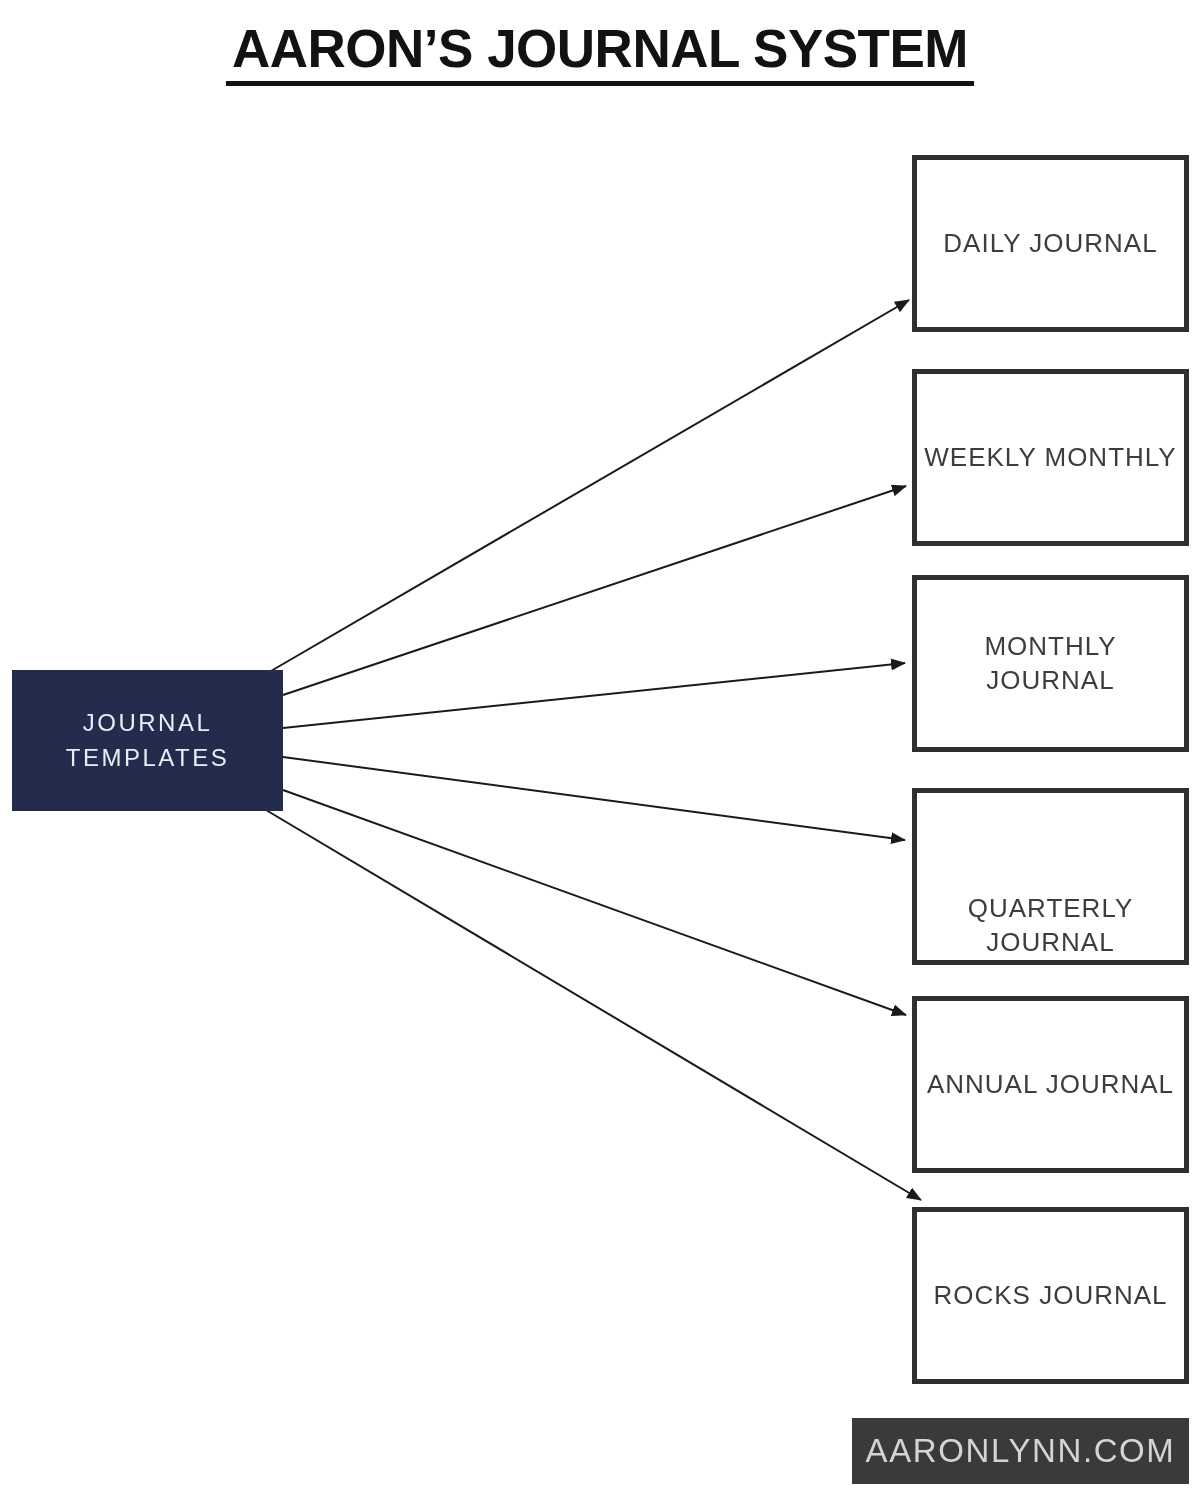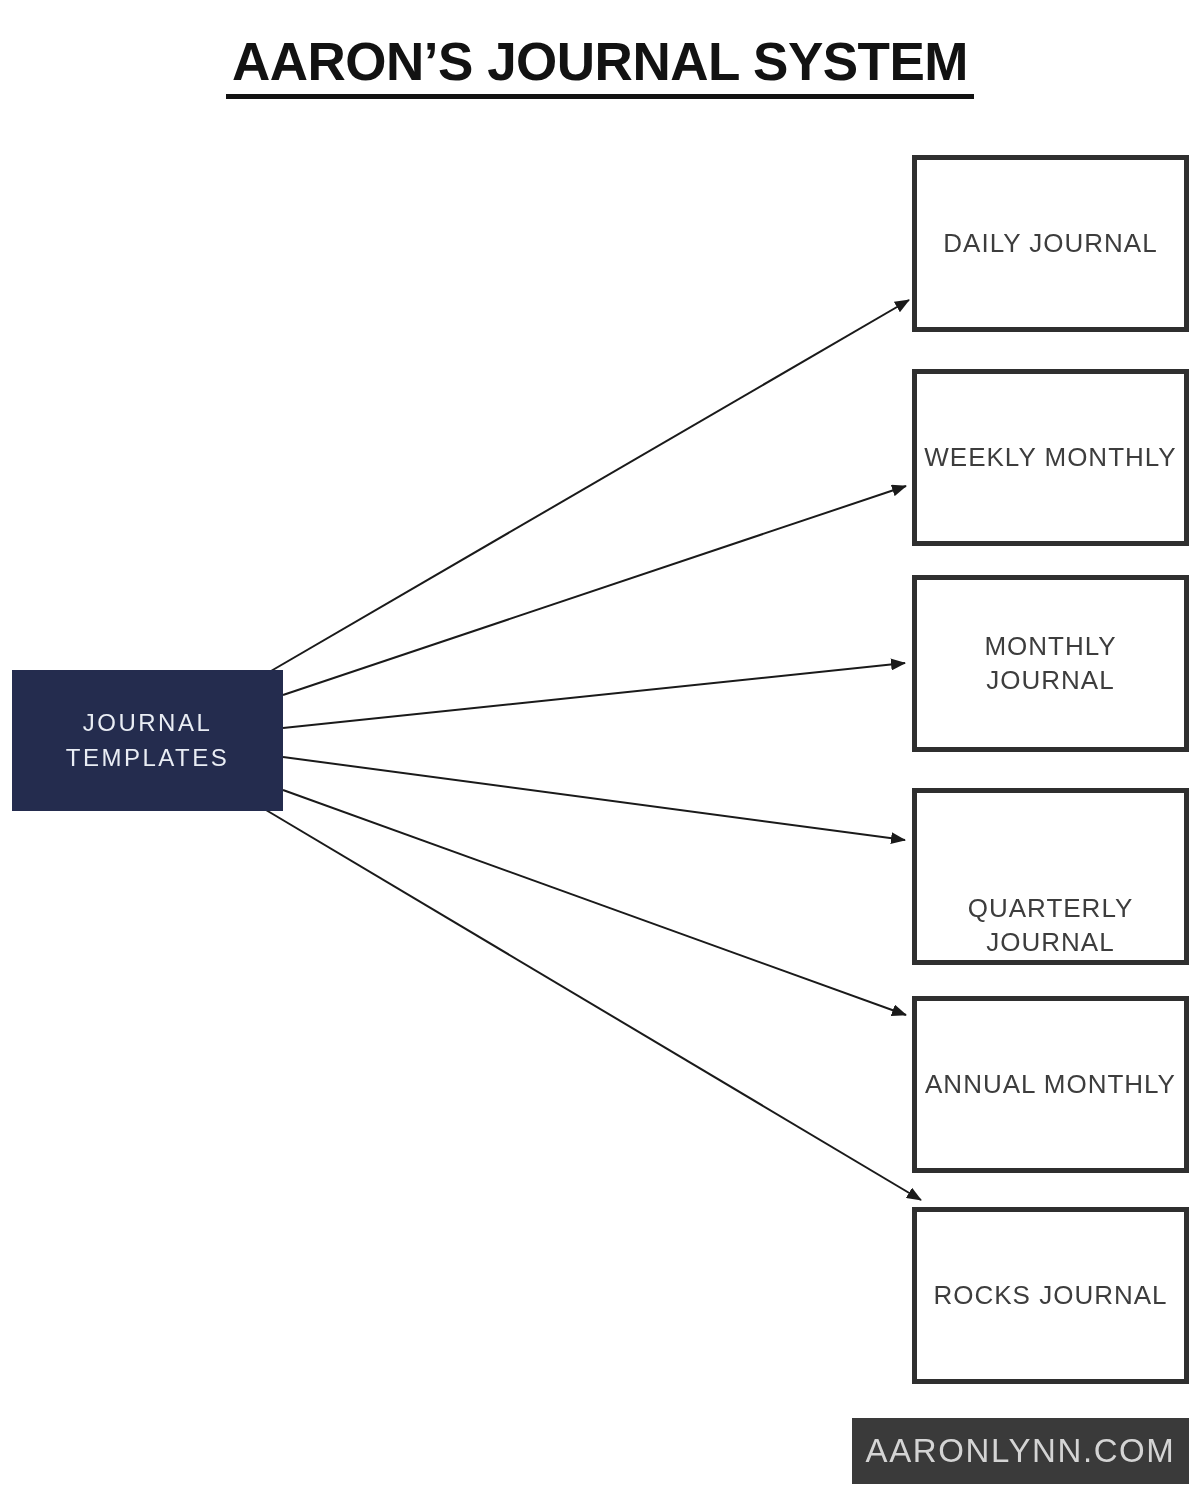--- a/index.html
+++ b/index.html
@@ -19,21 +19,21 @@
   
   .title-block {
     position: absolute;
     top: 16px;
     left: 0;
     width: 100%;
     text-align: center;
   }
   .title-block h1 {
     display: inline-block;
-    margin: 16px;
+    margin: 3px;
     padding: 0 6px 1px 6px;
     font-size: 53px;
     line-height: 1.15;
     font-weight: bold;
     letter-spacing: -0.5px;
     color: #121212;
     border-bottom: 5px solid #121212;
     white-space: nowrap;
   }
 
@@ -158,21 +158,21 @@
   </div>
   <div class="journal-box box-monthly">
     <span class="label">MONTHLY
 JOURNAL</span>
   </div>
   <div class="journal-box box-quarterly">
     <span class="label">QUARTERLY
 JOURNAL</span>
   </div>
   <div class="journal-box box-annual">
-    <span class="label">ANNUAL MONTHLY</span>
+    <span class="label">ANNUAL JOURNAL</span>
   </div>
   <div class="journal-box box-rocks">
     <span class="label">ROCKS JOURNAL</span>
   </div>
 
   <div class="site-badge">
     <span class="label">AARONLYNN.COM</span>
   </div>
 
 </div>

